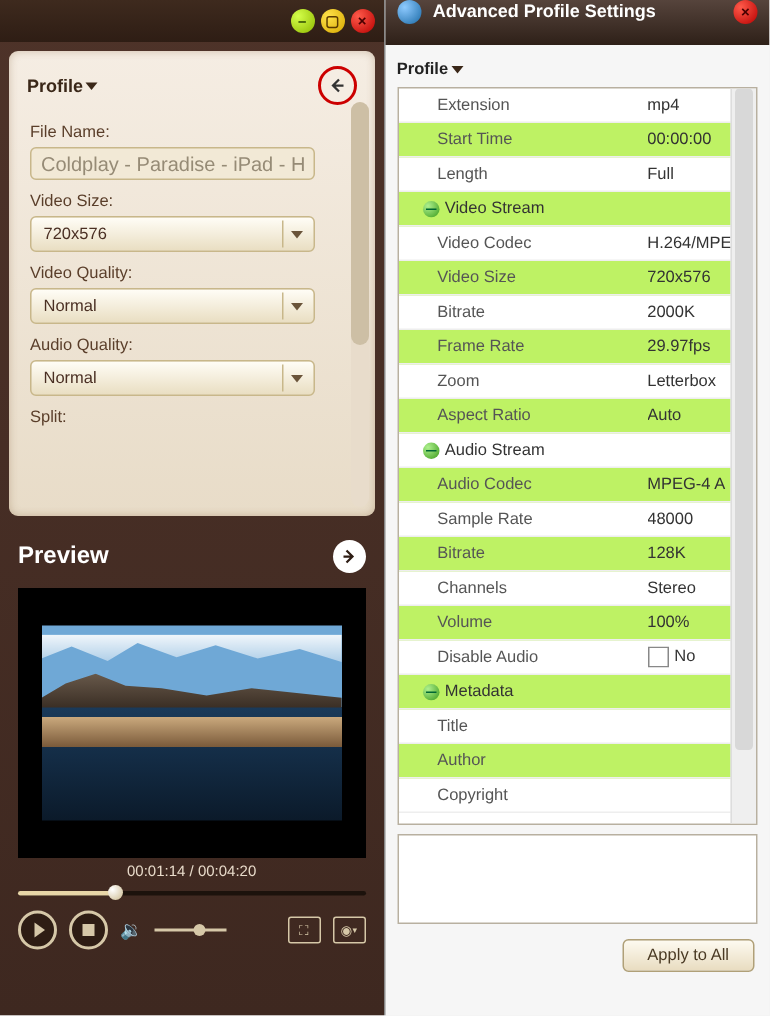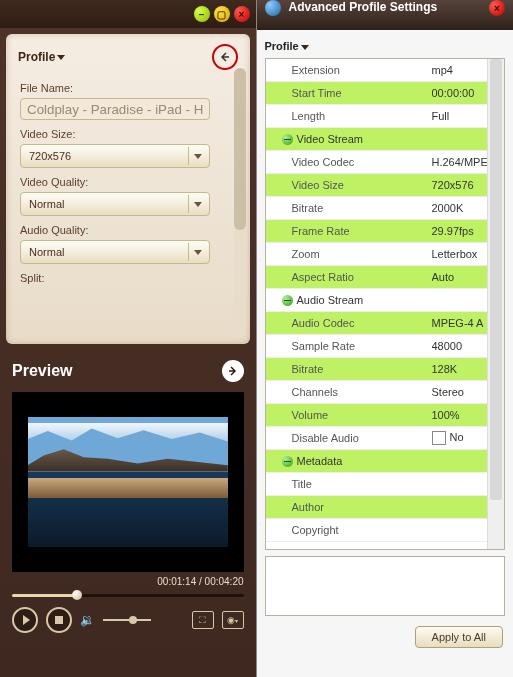--- a/index.html
+++ b/index.html
@@ -24,21 +24,21 @@
 .scroll-thumb{position:absolute;top:0;left:0;right:0;height:60%;background:#cdbfa5;border-radius:6px}
 .profile-box{position:relative}
 .preview-head{display:flex;align-items:center;justify-content:space-between;padding:10px 12px;color:#fff}
 .go-btn{width:22px;height:22px;border-radius:50%;background:#fff;display:flex;align-items:center;justify-content:center;cursor:pointer}
 .preview-area{margin:0 12px;background:#000;height:180px;display:flex;align-items:center;justify-content:center;position:relative}
 .mock-img{width:200px;height:130px;background:linear-gradient(180deg,#6fa8d6 0%,#6fa8d6 42%,#1a3a5a 42%,#0b1a2a 100%);position:relative;overflow:hidden}
 .mountain{position:absolute;bottom:58%;left:0;right:0;height:32px;background:linear-gradient(180deg,#7a6a5a,#3a2e24);clip-path:polygon(0% 80%,8% 50%,18% 30%,28% 55%,40% 60%,55% 75%,70% 60%,85% 70%,100% 80%,100% 100%,0 100%)}
 .cloud{position:absolute;top:6px;left:0;right:0;height:40px;background:linear-gradient(180deg,rgba(255,255,255,.9),rgba(255,255,255,0) 90%);clip-path:polygon(0 40%,10% 20%,22% 44%,32% 14%,45% 38%,58% 18%,72% 40%,86% 24%,100% 46%,100% 0,0 0)}
 .coast{position:absolute;bottom:38%;left:0;right:0;height:20px;background:linear-gradient(180deg,#caa97d,#7a5a3a)}
 .time-slider-area{padding:4px 12px 0;color:#e9dccb}
-.time-txt{text-align:right;font-size:10px;margin-bottom:2px}
+.time-txt{text-align:center;font-size:10px;margin-bottom:2px}
 .slider{position:relative;height:12px;margin-top:2px}
 .slider-track{position:absolute;top:5px;left:0;right:0;height:3px;background:#1c120c;border-radius:2px}
 .slider-fill{position:absolute;top:5px;left:0;width:28%;height:3px;background:#e8d6a8;border-radius:2px}
 .slider-thumb{position:absolute;top:1px;left:28%;width:10px;height:10px;border-radius:50%;background:radial-gradient(circle at 30% 30%,#fff,#cbb98e);margin-left:-5px}
 .controls{display:flex;align-items:center;gap:8px;padding:6px 12px 10px}
 .ctl-btn{width:22px;height:22px;border-radius:50%;border:2px solid #d6c8a8;display:flex;align-items:center;justify-content:center;cursor:pointer;background:#2e1d14;color:#d6c8a8}
 .play-tri{width:0;height:0;border-top:5px solid transparent;border-bottom:5px solid transparent;border-left:7px solid #d6c8a8;margin-left:2px}
 .stop-sq{width:8px;height:8px;background:#d6c8a8}
 .vol-ico{color:#d6c8a8;font-size:12px}
 .vol-slider{width:48px;height:10px;position:relative}

